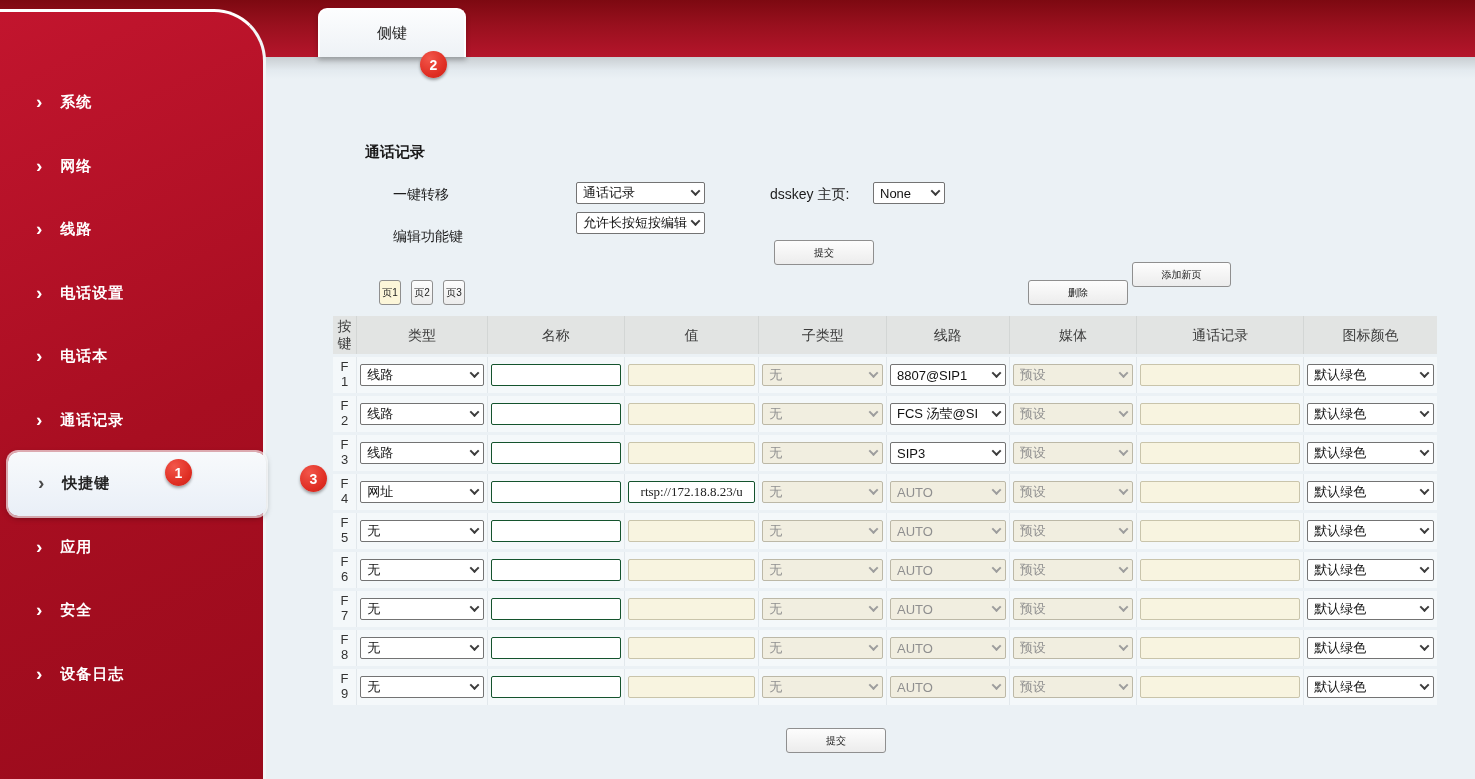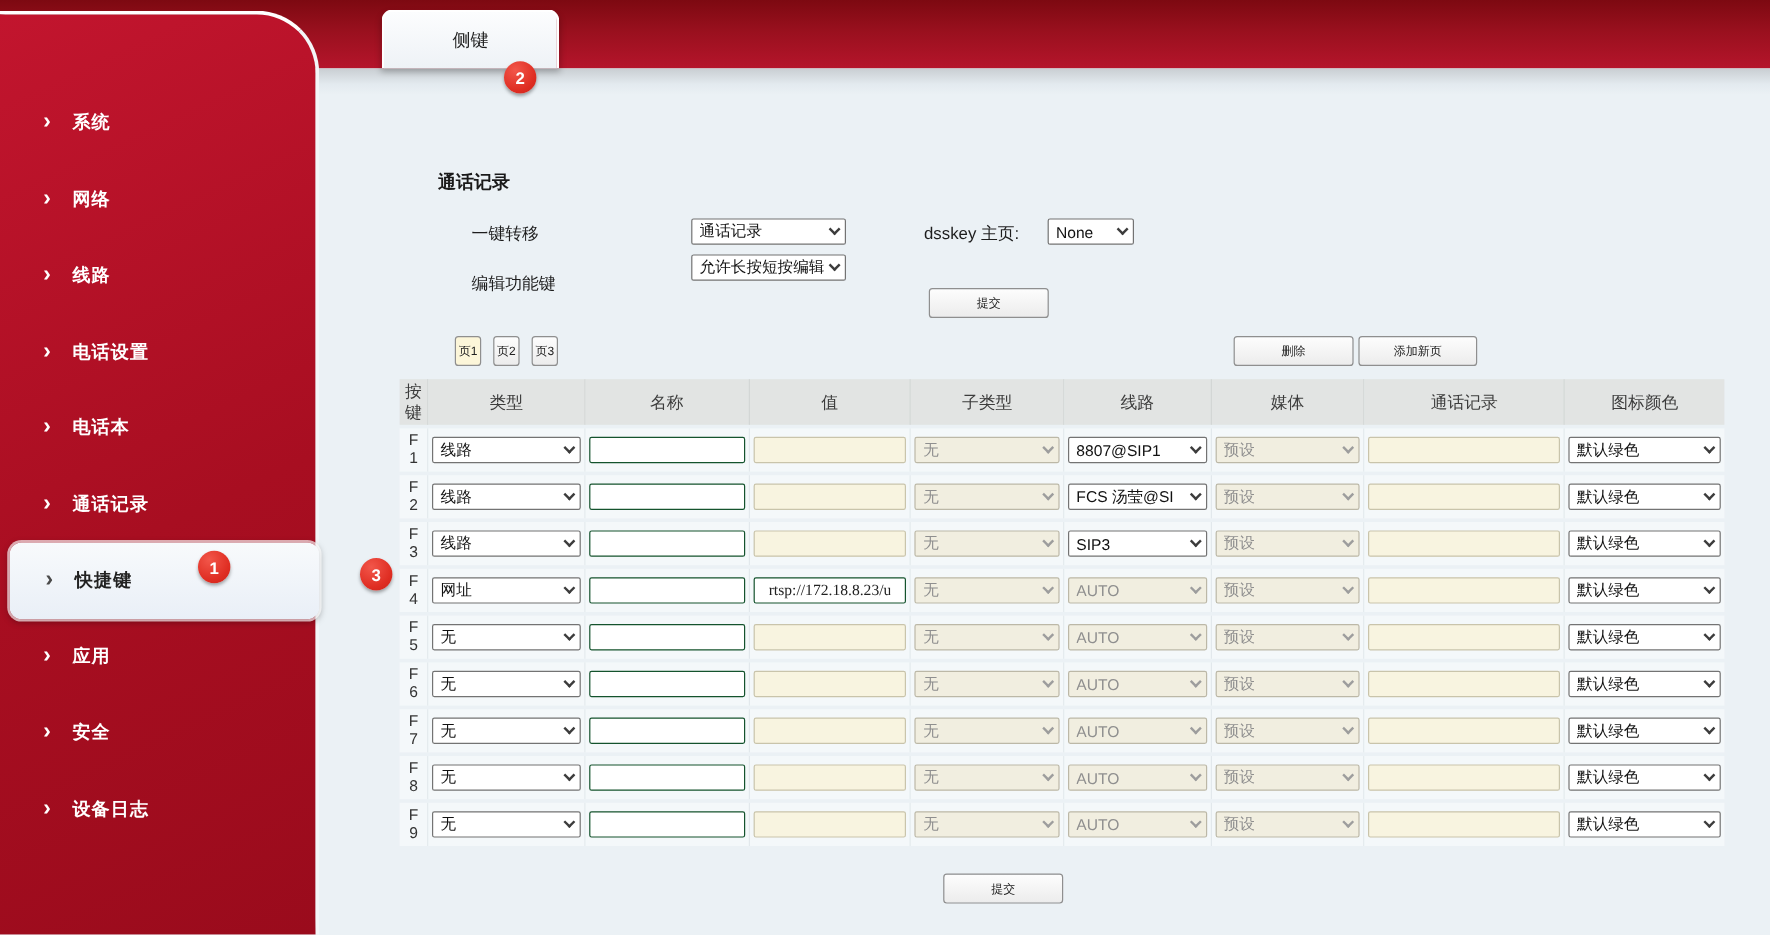--- a/index.html
+++ b/index.html
@@ -161,21 +161,21 @@
 </div>
 
 <div class="btn abs" style="left:774px; top:240px; width:100px;">提交</div>
 
 <div class="abs" style="left:379px; top:280px; display:flex; gap:10px;">
   <div class="btn pgbtn hl">页1</div>
   <div class="btn pgbtn">页2</div>
   <div class="btn pgbtn">页3</div>
 </div>
 <div class="btn abs" style="left:1028px; top:280px; width:100px;">删除</div>
-<div class="btn abs" style="left:1132px; top:280px; width:99px;">添加新页</div>
+<div class="btn abs" style="left:1132px; top:262px; width:99px;">添加新页</div>
 
 <table class="fkeys">
   <colgroup>
     <col style="width:24px">
       <col style="width:130px">
       <col style="width:136px">
       <col style="width:134px">
     <col style="width:127px">
       <col style="width:122px">
       <col style="width:127px">

